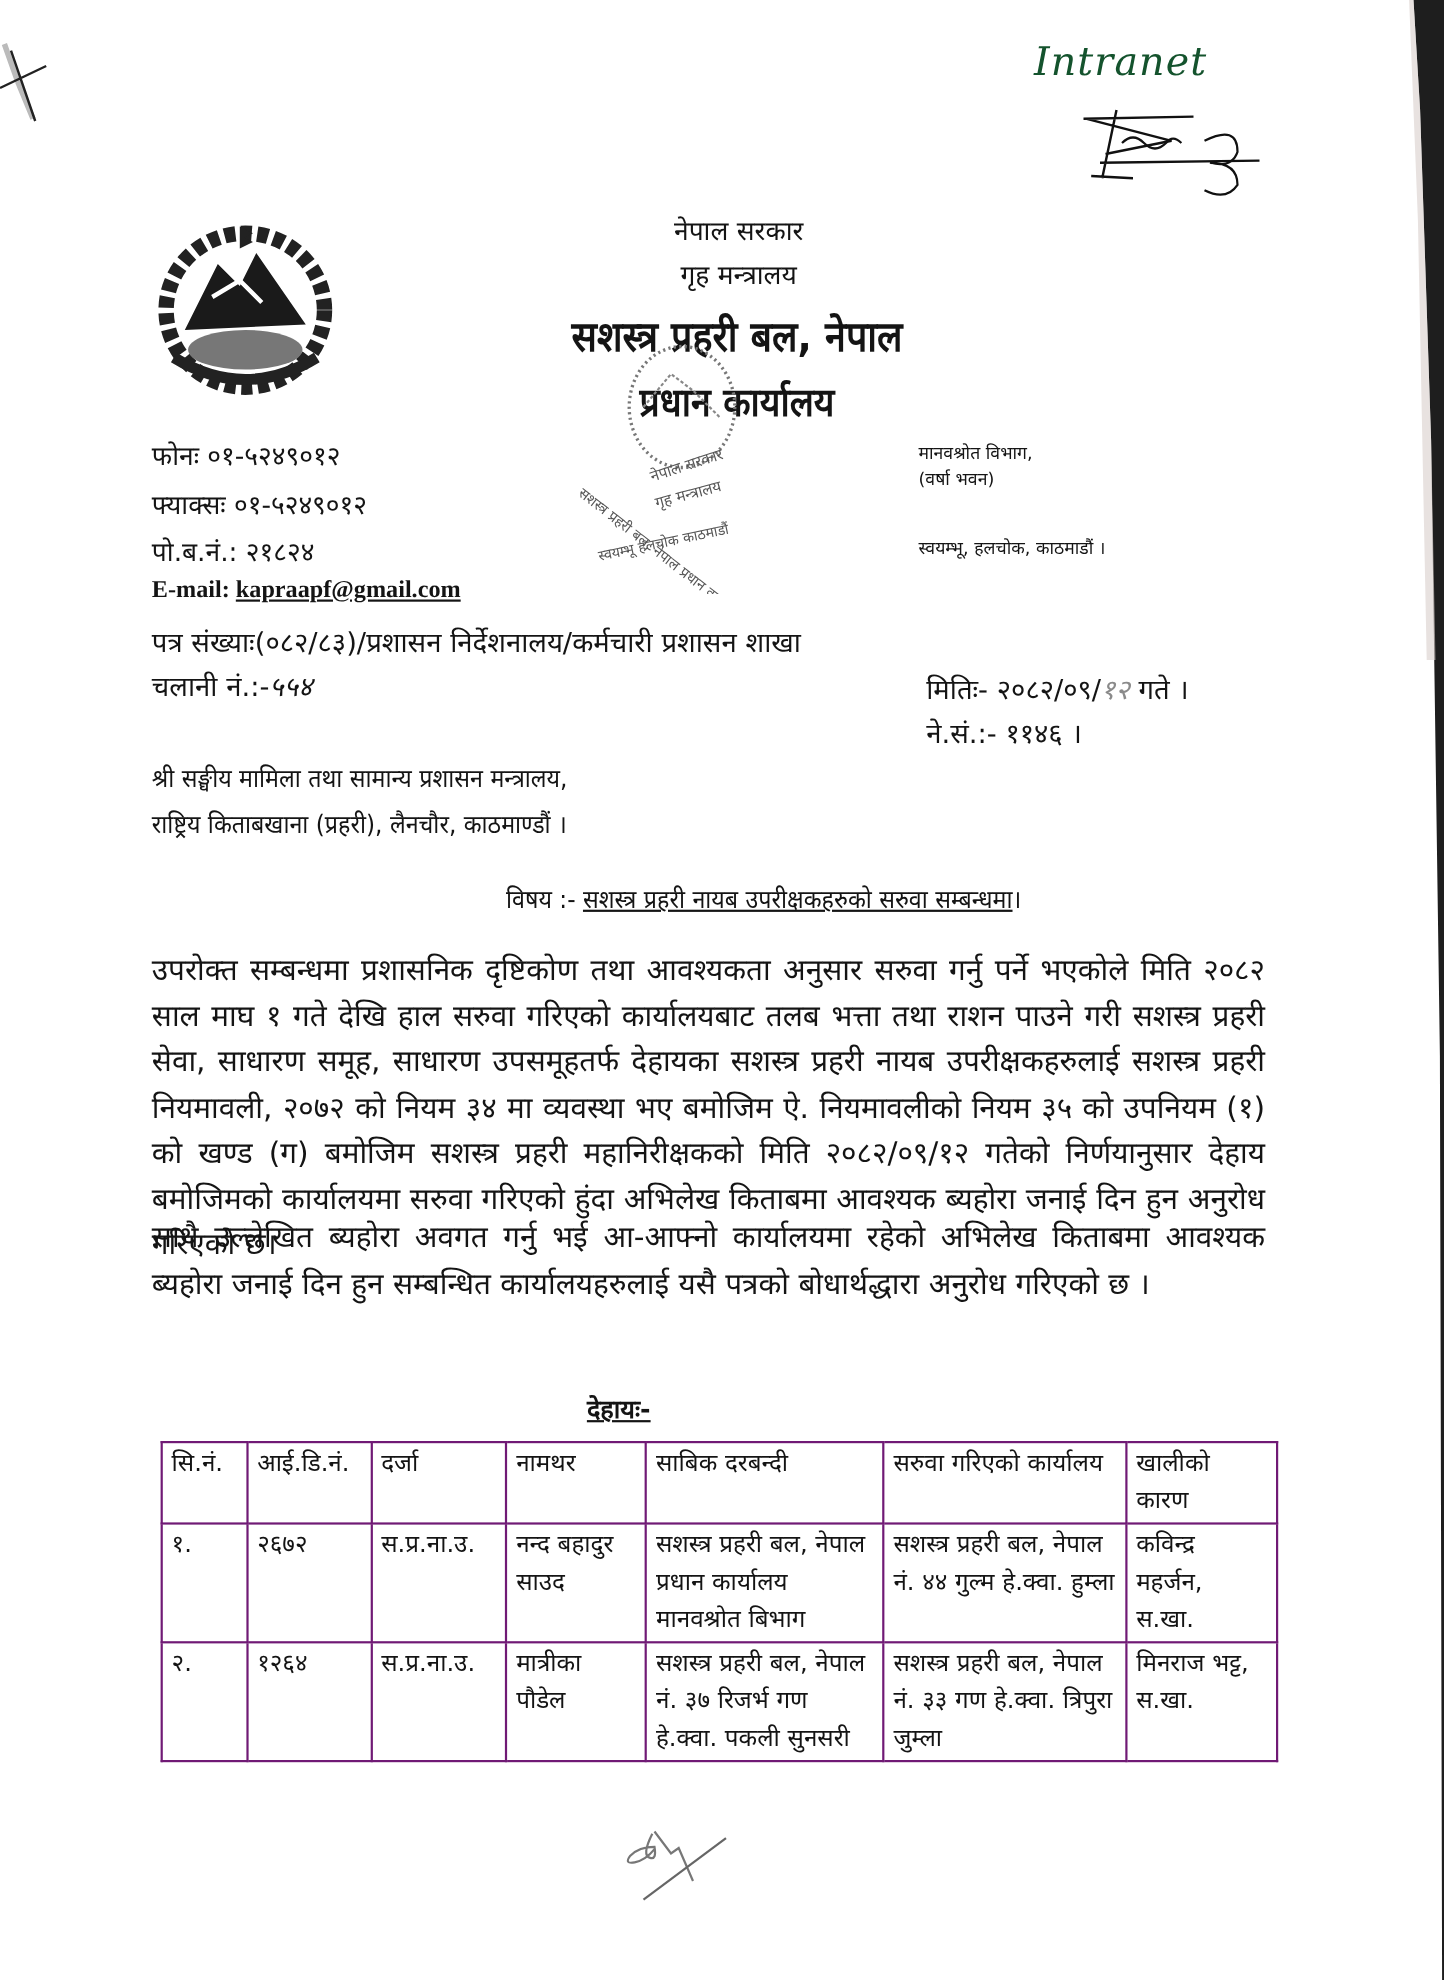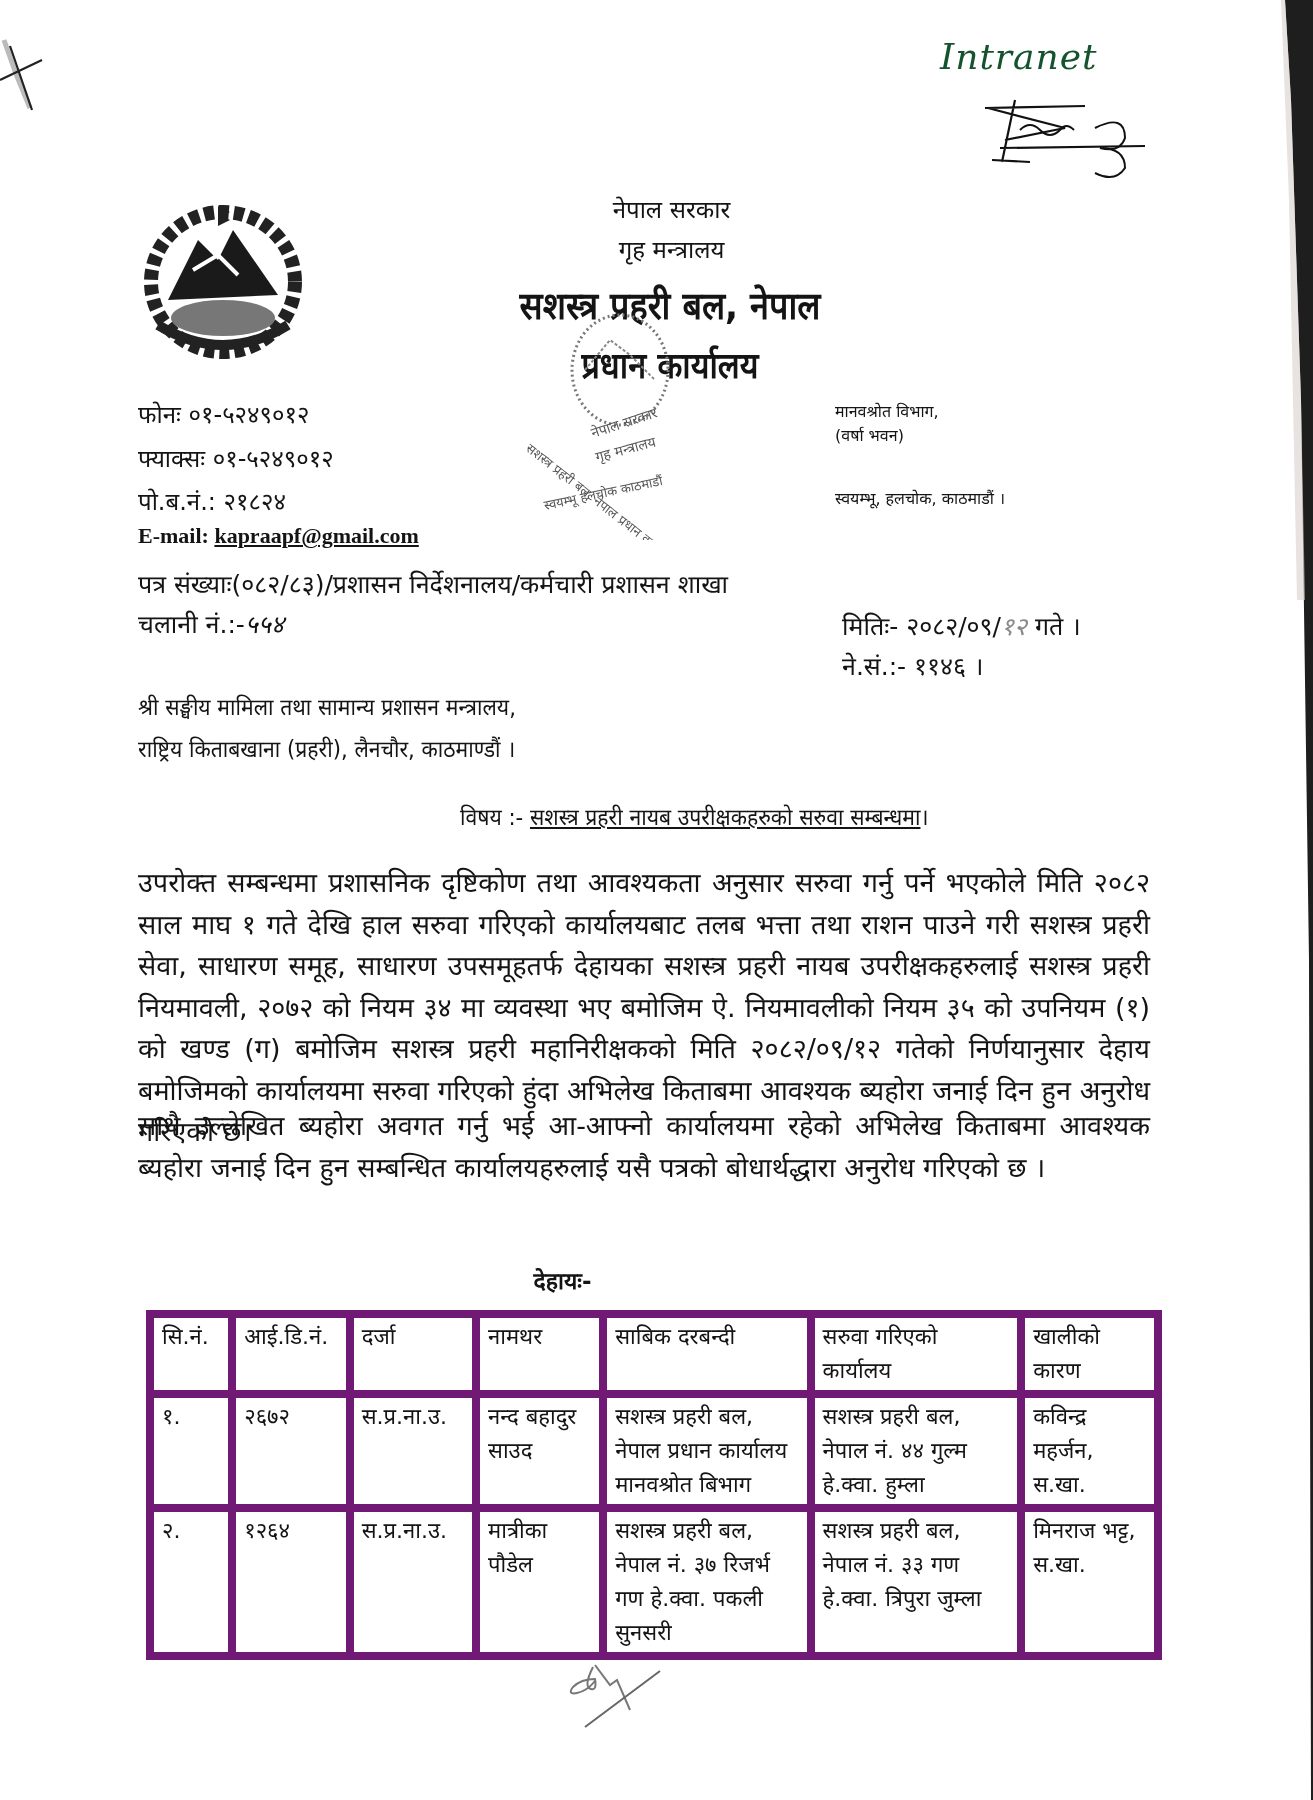--- a/index.html
+++ b/index.html
@@ -33,27 +33,27 @@
   .chalani .hand { font-style: italic; font-family: "DejaVu Serif", serif; }
   .date { left: 842px; top: 608px; font-size: 25px; }
   .date .hand { color: #8a8a8a; font-style: italic; }
   .ns { left: 842px; top: 648px; font-size: 25px; }
   .to { left: 138px; font-size: 23px; transform-origin: left; transform: scaleX(0.92); }
   .to1 { top: 690px; } .to2 { top: 732px; }
   .subject { left: 460px; top: 800px; font-size: 23px; transform-origin: left; transform: scaleX(0.92); }
   .subject .u { text-decoration: underline; }
   .para { left: 138px; width: 1012px; font-size: 27px; line-height: 41.5px; text-align: justify; text-align-last: left; }
   .p1 { top: 862px; } .p2 { top: 1105px; }
-  .annex { left: 0; width: 1125px; text-align: center; top: 1264px; font-size: 23px; font-weight: bold; box-sizing: border-box; }
+  .annex { left: 0; width: 1125px; text-align: center; top: 1264px; font-size: 23px; font-weight: bold; text-decoration: underline; box-sizing: border-box; }
   table.transfers {
     position: absolute; left: 146px; top: 1310px; width: 1016px;
     border-collapse: collapse; font-size: 22px; line-height: 34px;
   }
   table.transfers th, table.transfers td {
-    border: 8px solid #701a75; vertical-align: top; padding: 2px 8px; text-align: left; font-weight: normal; margin-top: 32px;
+    border: 2px solid #701a75; vertical-align: top; padding: 2px 8px; text-align: left; font-weight: normal; margin-top: 32px;
   }
   table.transfers th { height: 64px; }
   .col-sn { width: 60px; } .col-id { width: 95px; text-align: center; }
   .col-rank { width: 105px; text-align: left; } .col-name { width: 110px; }
   .col-prev { width: 200px; } .col-new { width: 205px; } .col-reason { width: 120px; }
   .sig-bottom { left: 565px; top: 1655px; width: 110px; height: 80px; }
 </style>
 </head>
 <body>
 

